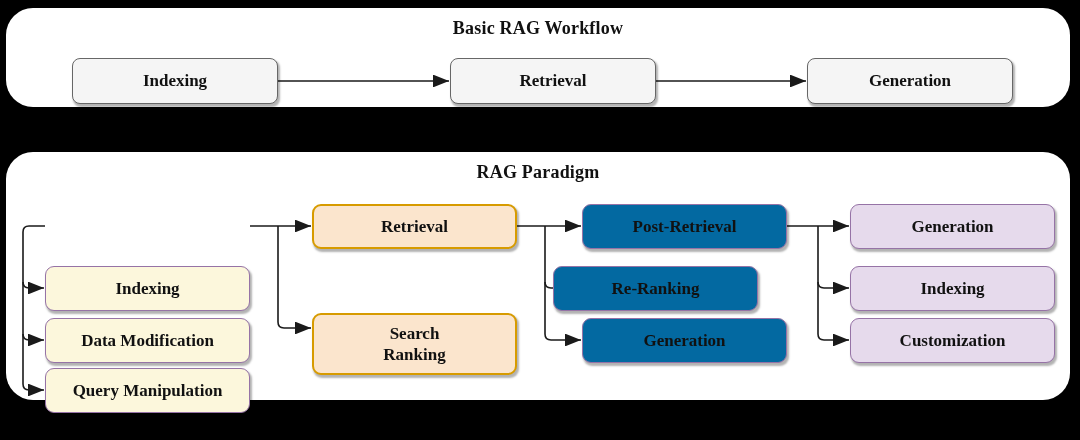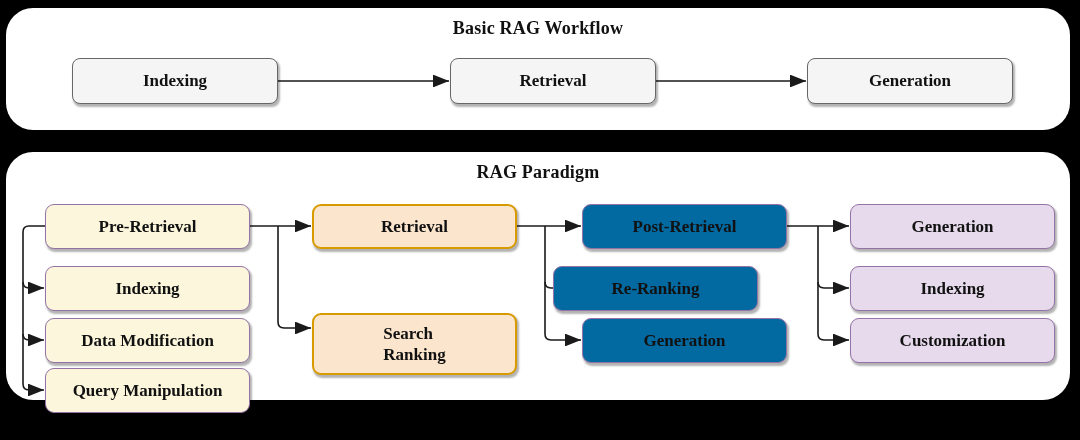--- a/index.html
+++ b/index.html
@@ -9,33 +9,34 @@
     font-family:"Liberation Serif","DejaVu Serif",serif;
     position:relative;
     overflow:hidden;
   }
   .panel{
     position:absolute;
     left:6px;width:1064px;
     background:#fff;
     border-radius:27px;
   }
-  #panel-top{top:8px;height:122px;}
+  #panel-top{top:8px;height:99px;}
   #panel-bottom{top:152px;height:248px;}
   .panel-title{
     position:absolute;top:10px;left:0;right:0;
     text-align:center;
     font-weight:bold;font-size:18px;color:#111;
     letter-spacing:0.2px;
   }
   .node{
     position:absolute;
     width:205px;height:45px;
     box-sizing:border-box;
     display:flex;align-items:center;justify-content:center;
+    text-align:center;
     border-radius:9px;
     font-weight:bold;font-size:17px;color:#111;
     box-shadow:1.5px 2.5px 2px rgba(0,0,0,0.30);
     white-space:pre-line;
     line-height:1.25;
   }
   
   .gray{background:#F5F5F5;border:1.5px solid #676767;border-radius:8px;}
   
   .cream {background:#FCF7DC;border:1.5px solid #9673A6;}
@@ -101,21 +102,20 @@
 
     <path d="M511,74 L575,74" stroke="#1a1a1a" stroke-width="1.6" fill="none" marker-end="url(#ah2)"></path>
     <path d="M539,74 L539,182 Q539,188 545,188 L575,188" stroke="#1a1a1a" stroke-width="1.6" fill="none" marker-end="url(#ah2)"></path>
     <path d="M539,130 Q539,136 545,136 L575,136" stroke="#1a1a1a" stroke-width="1.6" fill="none" marker-end="url(#ah2)"></path>
 
     <path d="M781,74 L843,74" stroke="#1a1a1a" stroke-width="1.6" fill="none" marker-end="url(#ah2)"></path>
     <path d="M812,74 L812,182 Q812,188 818,188 L843,188" stroke="#1a1a1a" stroke-width="1.6" fill="none" marker-end="url(#ah2)"></path>
     <path d="M812,130 Q812,136 818,136 L843,136" stroke="#1a1a1a" stroke-width="1.6" fill="none" marker-end="url(#ah2)"></path>
   </svg>
 
-  <div class="node cream b-pre">Pre-Retrieval</div>
   <div class="node cream b-idx">Indexing</div>
   <div class="node cream b-datamod">Data Modification</div>
   <div class="node cream b-query">Query Manipulation</div>
 
   <div class="node orange b-retr">Retrieval</div>
   <div class="node orange b-search">Search
 Ranking</div>
 
   <div class="node green b-post">Post-Retrieval</div>
   <div class="node green b-rerank">Re-Ranking</div>

